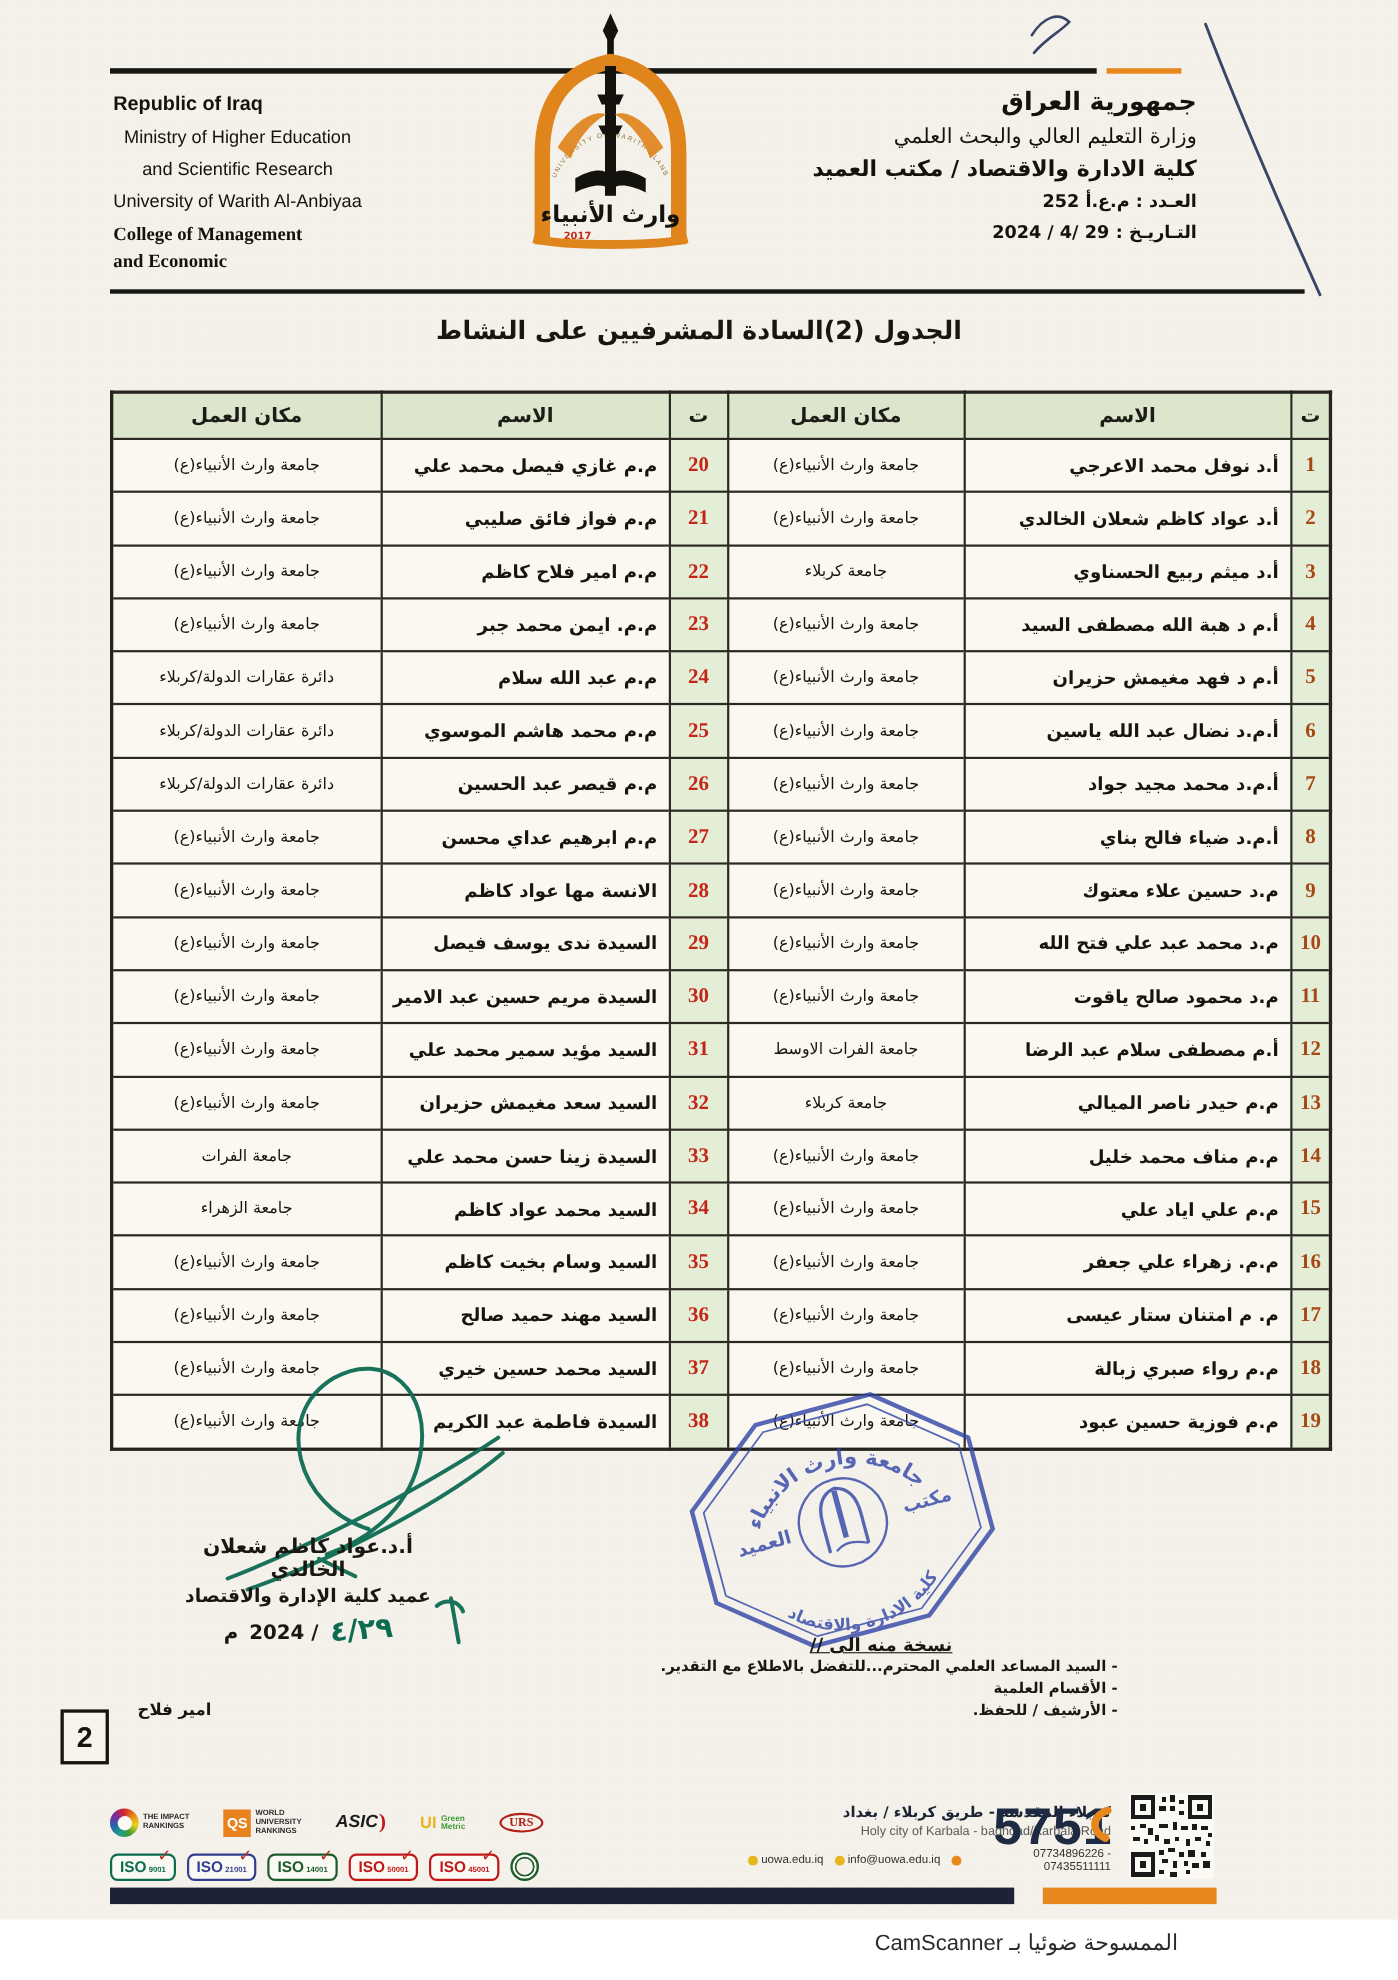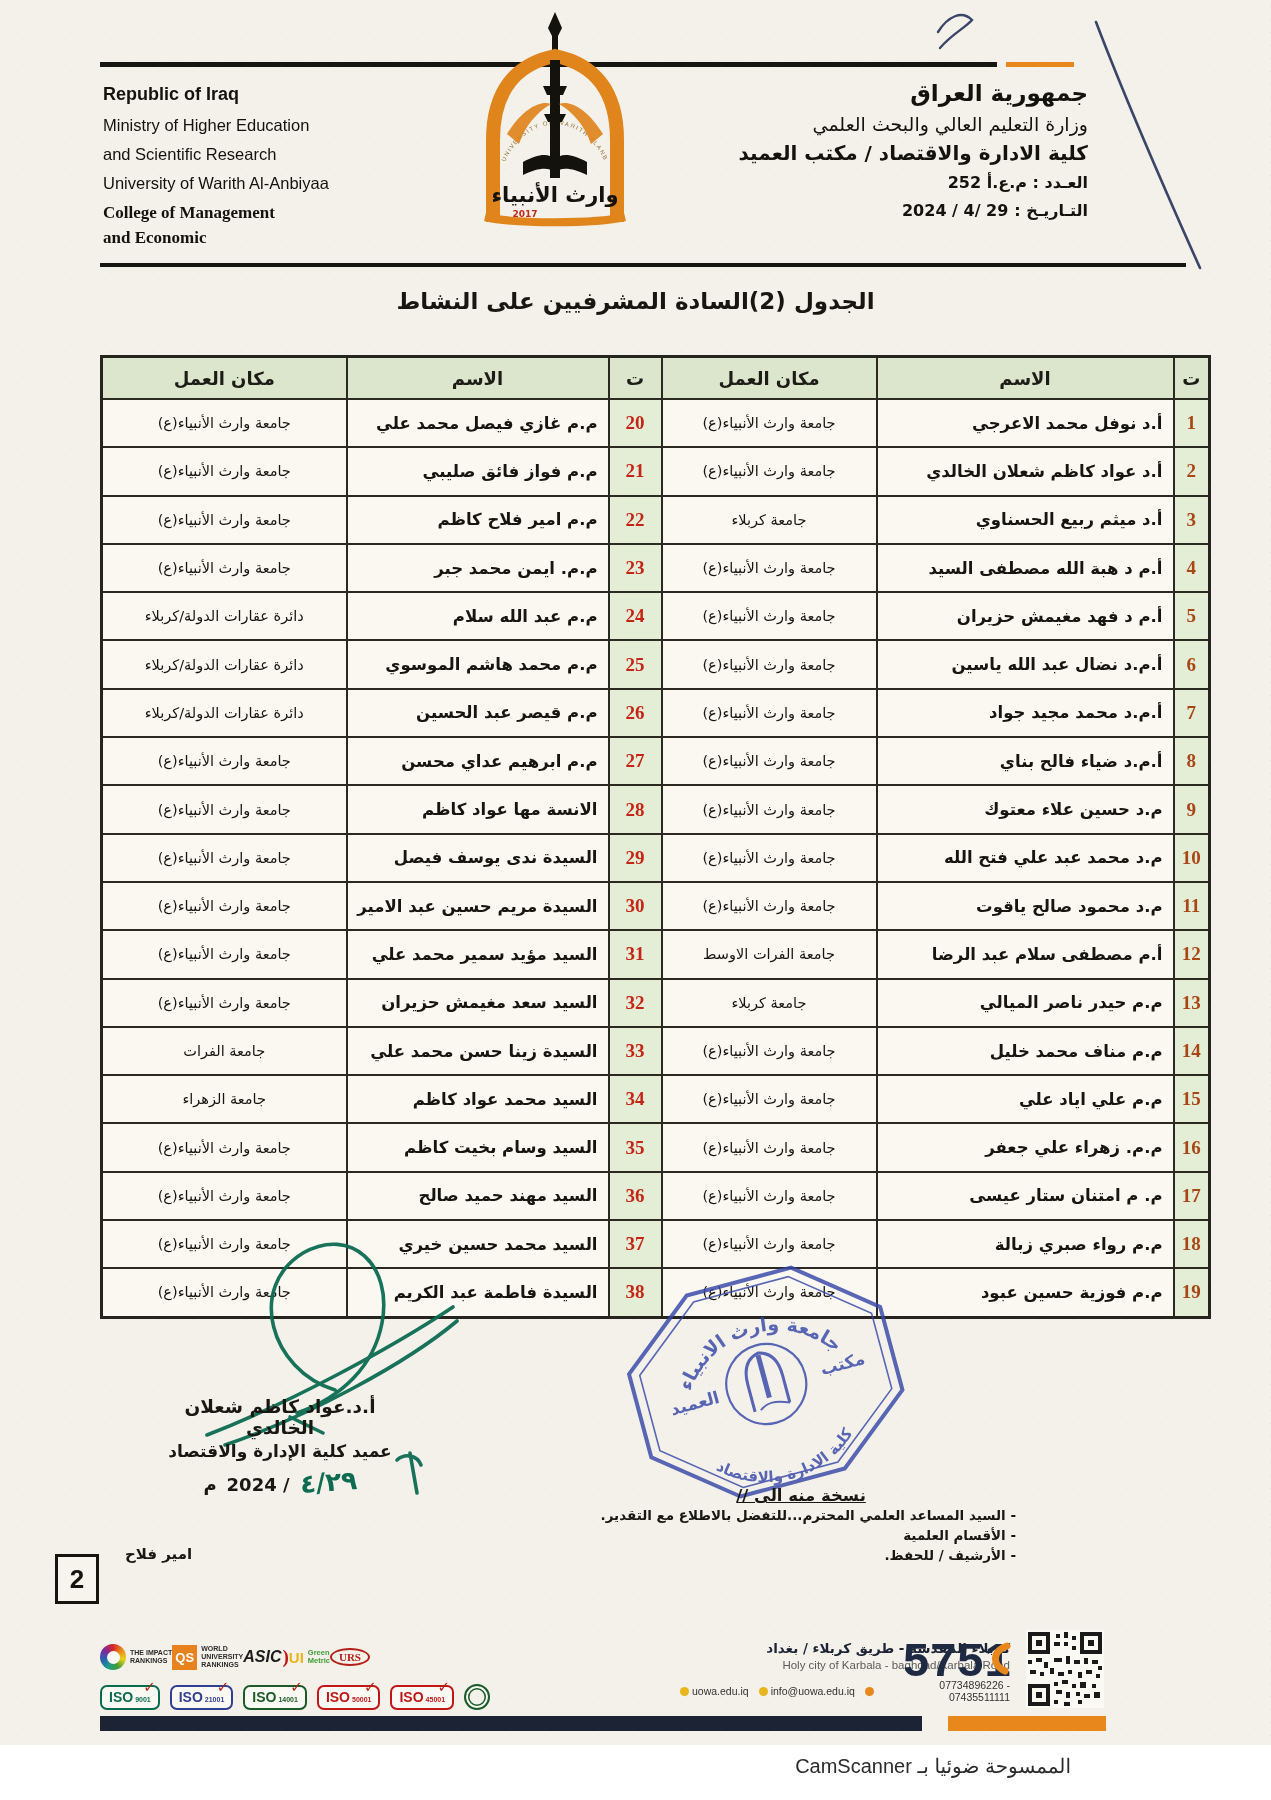--- a/index.html
+++ b/index.html
@@ -9,21 +9,21 @@
          background-size:11px 13px;
          font-family:"DejaVu Sans", sans-serif;}
   .abs{position:absolute;}
   
   .rule{position:absolute;background:#161612;}
   .rule.orange{background:#e8881c;}
   
   .hdr-en{position:absolute;left:103px;top:84px;color:#14120d;line-height:1;}
   .hdr-en .l{display:block;}
   .en0{font:bold 18px "Liberation Sans",sans-serif;margin-bottom:11px;}
-  .en1,.en2,.en3{font:16.5px "Liberation Sans",sans-serif;margin-bottom:10px;}
+  .en1,.en2,.en3{font:16.5px "Liberation Sans",sans-serif;margin-bottom:10px;text-align:center;}
   .en4,.en5{font:bold 17px "Liberation Serif",serif;margin-bottom:5px;}
   .en4{margin-top:6px;}
   
   .hdr-ar{position:absolute;right:183px;top:80px;width:420px;direction:rtl;text-align:right;color:#14120d;}
   .ar-line{display:block;}
   .ar0{font-weight:bold;font-size:23px;margin-bottom:7px;}
   .ar1{font-size:19px;margin-bottom:6px;}
   .ar2{font-size:19px;font-weight:bold;margin-bottom:5px;}
   .ar-mark{font-size:10px;vertical-align:super;}
   .ar3{font-size:20px;font-weight:bold;margin-bottom:8px;}
@@ -56,21 +56,21 @@
   .copy-to{position:absolute;right:255px;top:1486px;width:430px;direction:rtl;text-align:right;color:#181712;}
   .copy-head{font-size:16.5px;font-weight:bold;text-decoration:underline;text-align:center;}
   .copy-item{font-size:13.5px;font-weight:bold;line-height:20px;}
   .copy-item::before{content:"- ";}
   
   .annotator{position:absolute;left:125px;top:1545px;font-size:15px;font-weight:bold;direction:rtl;color:#181712;}
   .page-box{position:absolute;left:55px;top:1554px;width:38px;height:44px;border:3px solid #15140f;
             display:flex;align-items:center;justify-content:center;
             font:bold 26px "Liberation Sans",sans-serif;color:#15140f;background:#f6f4ed;}
   
-  .logos-row{position:absolute;left:100px;top:1644px;display:flex;align-items:center;gap:0;}
+  .logos-row{position:absolute;left:100px;top:1644px;display:flex;align-items:center;gap:31px;}
   .logo-unit{display:flex;align-items:center;gap:4px;}
   .impact-ring{width:26px;height:26px;border-radius:50%;
      background:conic-gradient(#d8262b,#e88a1c,#e8d21c,#3f9c35,#1c9c8c,#2b5fb0,#7b2b9c,#d8262b);
      display:flex;align-items:center;justify-content:center;}
   .impact-ring span{width:13px;height:13px;border-radius:50%;background:#fbf9f3;display:block;}
   .tiny-label{font:bold 7px "Liberation Sans",sans-serif;color:#2b2b2b;line-height:1.15;}
   .qs-box{width:25px;height:25px;background:#e8821e;color:#fff;display:flex;align-items:center;
           justify-content:center;font:bold 13px "Liberation Sans",sans-serif;}
   .asic-txt{font:bold italic 16px "Liberation Sans",sans-serif;color:#1c1c1c;}
   .asic-swoosh{color:#c01818;font:bold 19px "Liberation Serif",serif;margin-left:-3px;}

